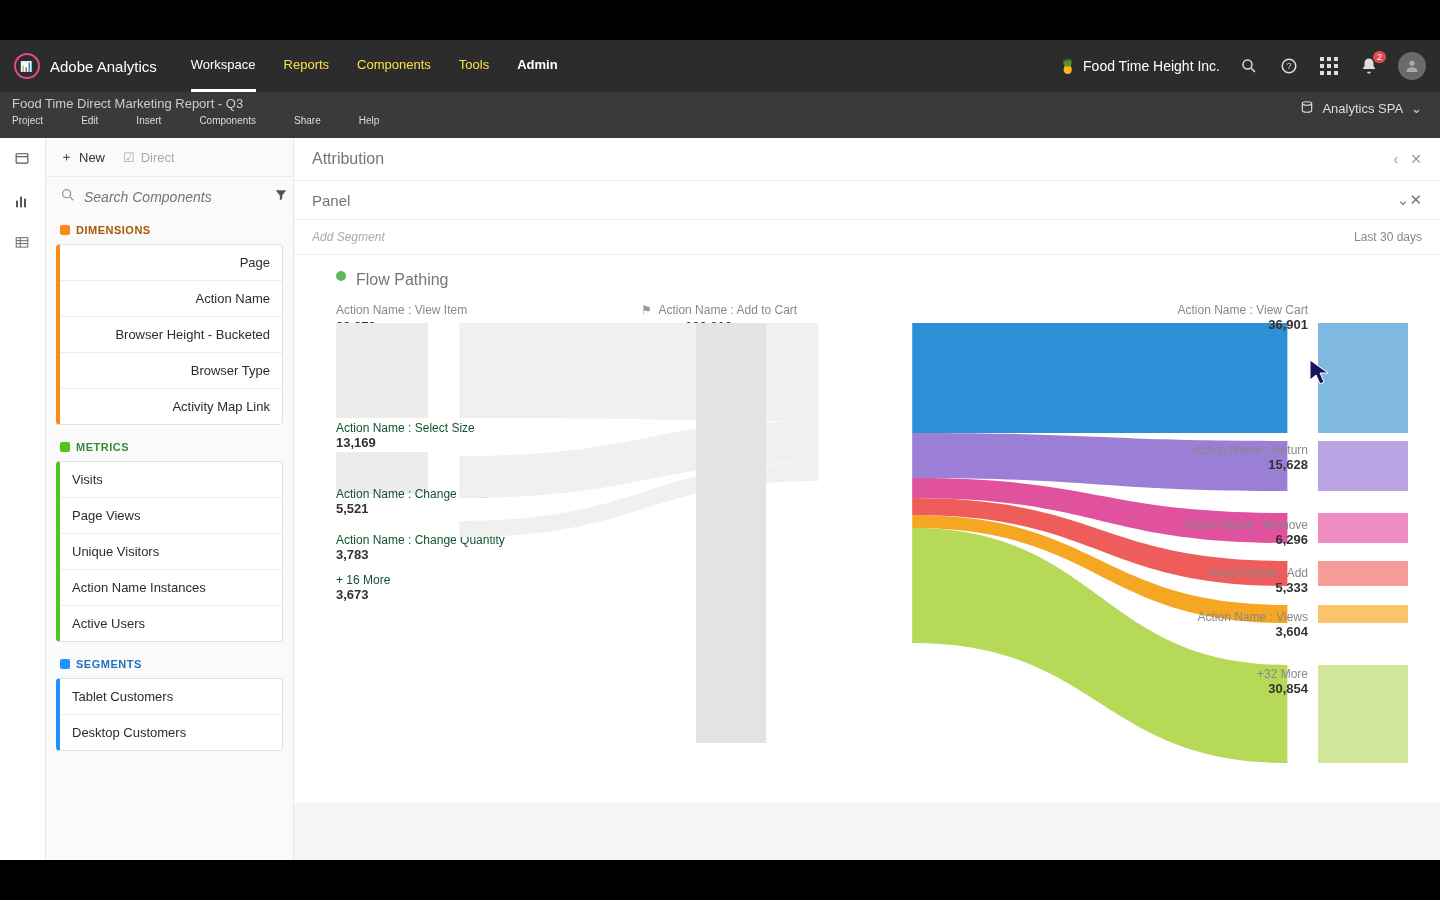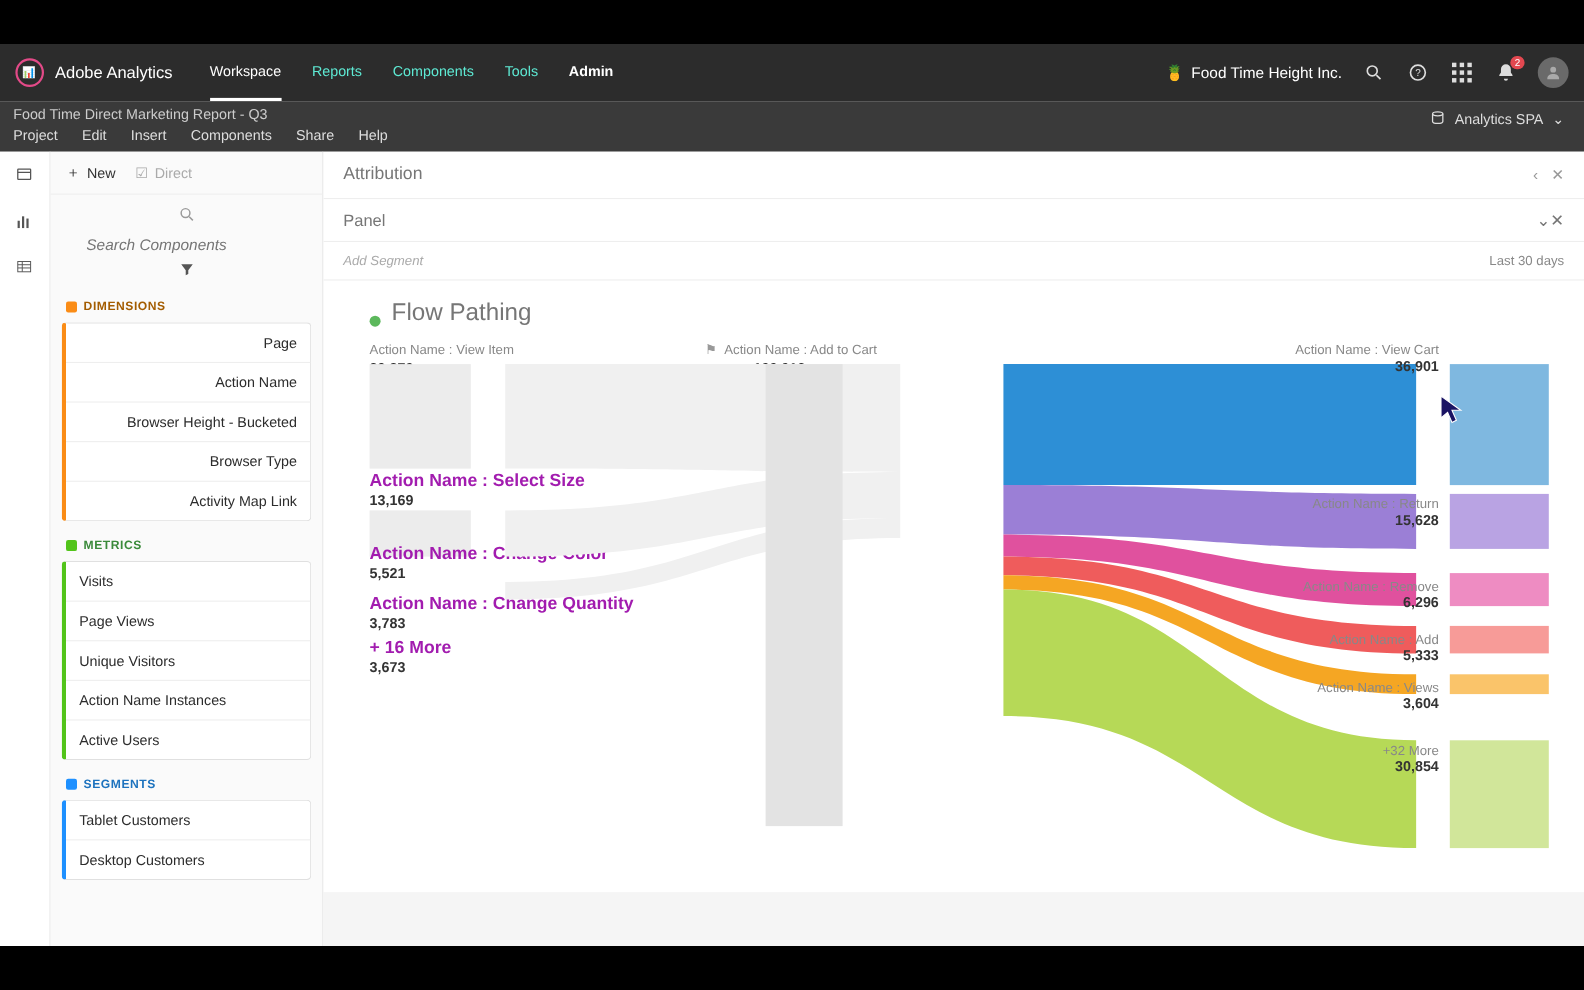--- a/index.html
+++ b/index.html
@@ -8,54 +8,54 @@
 .letterbox-top { height:40px; }
 .letterbox-bottom { height:40px; }
 .app { background:#fff; height:820px; display:flex; flex-direction:column; }
 
 
 .topbar { background:#2c2c2c; height:52px; display:flex; align-items:center; padding:0 14px; color:#fff; }
 .logo { width:26px; height:26px; border:2px solid #e34a88; border-radius:50%; display:flex; align-items:center; justify-content:center; margin-right:10px; }
 .logo-inner { font-size:10px; }
 .brand { font-size:15px; font-weight:400; margin-right:34px; }
 .topnav { display:flex; gap:28px; height:100%; align-items:flex-start; }
-.topnav-item { color:#5eead4; cursor:pointer; height:100%; display:flex; align-items:center; border-bottom:3px solid transparent; }
+.topnav-item { color:#fde047; cursor:pointer; height:100%; display:flex; align-items:center; border-bottom:3px solid transparent; }
 .topnav-item.active { color:#fff; border-bottom-color:#fff; }
 .topnav-item.bold { color:#fff; font-weight:600; }
 .top-right { margin-left:auto; display:flex; align-items:center; gap:18px; }
 .org { display:flex; align-items:center; gap:6px; font-size:14px; }
 .pineapple { font-size:14px; }
 .iconbtn { width:22px; height:22px; display:flex; align-items:center; justify-content:center; cursor:pointer; color:#ddd; font-size:16px; }
 .apps-grid { display:grid; grid-template-columns:repeat(3,4px); grid-template-rows:repeat(3,4px); gap:3px; }
 .apps-grid span { background:#ddd; width:4px; height:4px; }
 .bell-wrap { position:relative; }
 .badge { position:absolute; top:-4px; right:-6px; background:#e34850; color:#fff; font-size:9px; border-radius:7px; padding:0 4px; line-height:12px; }
 .avatar { width:28px; height:28px; background:#6a6a6a; border-radius:50%; display:flex; align-items:center; justify-content:center; }
 .avatar svg { width:16px; height:16px; fill:#aaa; }
 
 
 .subheader { background:#3a3a3a; height:46px; display:flex; flex-direction:column; padding:4px 12px 0 12px; color:#ddd; }
 .project-title { font-size:13px; color:#ccc; }
-.menubar { display:flex; gap:22px; margin-top:4px; font-size:13px; }
+.menubar { display:flex; gap:38px; margin-top:4px; font-size:10px; }
 .menubar span { cursor:pointer; color:#ddd; }
 .suite-select { position:absolute; right:18px; top:100px; display:flex; align-items:center; gap:8px; color:#ddd; font-size:13px; }
 
 
 .main { flex:1; display:flex; background:#fff; min-height:0; }
 
 
 .rail { width:46px; background:#fff; border-right:1px solid #e6e6e6; display:flex; flex-direction:column; align-items:center; padding-top:14px; gap:26px; }
 .rail-item { width:20px; height:16px; cursor:pointer; color:#666; }
 
 
 .leftpanel { width:248px; background:#fafafa; border-right:1px solid #e6e6e6; display:flex; flex-direction:column; min-height:0; }
 .lp-top { display:flex; align-items:center; gap:18px; padding:10px 14px; font-size:13px; color:#555; border-bottom:1px solid #eee; }
 .lp-top .new { display:flex; align-items:center; gap:6px; cursor:pointer; color:#333; }
 .lp-top .actions { display:flex; align-items:center; gap:6px; color:#aaa; cursor:default; }
-.searchrow { display:flex; align-items:center; padding:10px 14px 14px 14px; gap:8px; color:#999;flex-direction:column; }
+.searchrow { display:flex; align-items:center; padding:10px 14px 14px 14px; gap:8px; color:#999; }
 .searchrow input { border:none; background:transparent; flex:1; font-size:14px; font-style:italic; color:#666; outline:none; }
 .filter-icon { cursor:pointer; color:#666; }
 
 .section-head { display:flex; align-items:center; gap:6px; padding:4px 14px; font-size:11px; font-weight:700; letter-spacing:.5px; }
 .section-head.dim { color:#a35c00; }
 .section-head.dim .swatch { background:#fa8c16; }
 .section-head.met { color:#3a8a3a; }
 .section-head.met .swatch { background:#52c41a; }
 .section-head.seg { color:#1e73be; }
 .section-head.seg .swatch { background:#1e90ff; }
@@ -71,32 +71,32 @@
 
 .canvas { flex:1; background:#f5f5f5; padding:0; overflow:auto; }
 .panel-card { background:#fff; margin:0; }
 .panel-hdr { display:flex; align-items:center; padding:12px 18px; color:#767676; font-size:16px; border-bottom:1px solid #eee; }
 .panel-hdr .spacer { flex:1; }
 .panel-hdr .ctl { cursor:pointer; margin-left:12px; color:#999; font-size:14px; }
 .panel-sub { display:flex; align-items:center; padding:10px 18px; color:#767676; font-size:15px; border-bottom:1px solid #eee; }
 .segrow { display:flex; align-items:center; padding:10px 18px; font-size:12px; color:#aaa; border-bottom:1px solid #eee; font-style:italic; }
 .segrow .date { margin-left:auto; font-style:normal; color:#888; }
 
-.viz-title { display:flex; align-items:flex-end; gap:10px; padding:16px 32px 8px 42px; font-size:22px; color:#767676; font-weight:300; }
+.viz-title { display:flex; align-items:flex-start; gap:10px; padding:16px 32px 8px 42px; font-size:16px; color:#767676; font-weight:300; }
 .viz-dot { width:10px; height:10px; background:#5cb85c; border-radius:50%; }
 
 .flow { position:relative; margin:6px 32px 20px 42px; height:500px; }
 .col-label { position:absolute; font-size:12px; color:#888; }
 .col-label .val { display:block; color:#2c2c2c; font-weight:700; font-size:13px; margin-top:2px; }
 .flag { margin-right:4px; color:#999; }
 
 
 .entry { position:absolute; }
 .entry-box { background:#ececec; }
-.entry .lbl { font-size:16px; color:#a21caf;font-weight:bold; }
+.entry .lbl { font-size:12px; color:#14532d; }
 .entry .val { font-weight:700; font-size:13px; color:#333; }
 
 
 .center-block { position:absolute; left:360px; top:20px; width:70px; height:420px; background:#e3e3e3; }
 
 
 .rblock { position:absolute; right:0; }
 .rlabel { position:absolute; right:100px; text-align:right; font-size:12px; color:#888; }
 .rlabel .val { display:block; font-weight:700; font-size:13px; color:#333; }
 

